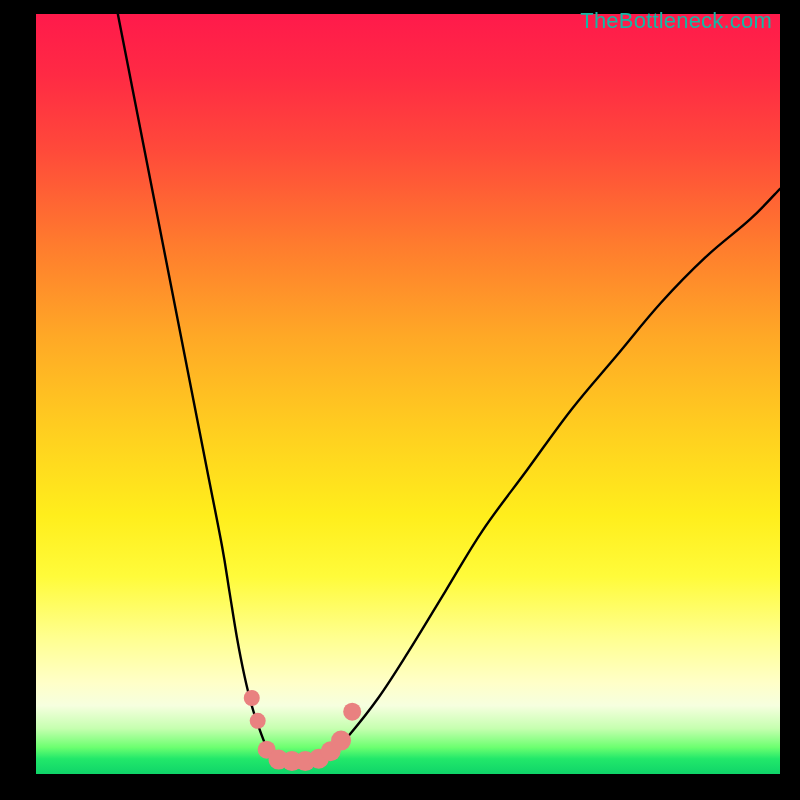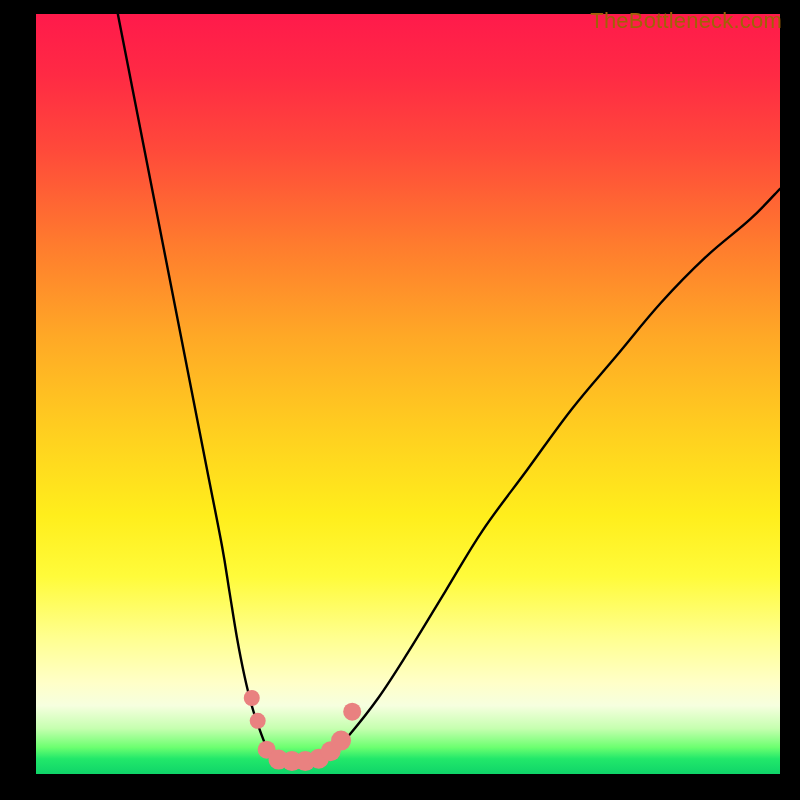--- a/index.html
+++ b/index.html
@@ -47,22 +47,22 @@
       #22e86a 98%,
       #0fd469 100%);
   }
   svg.overlay {
     position: absolute;
     inset: 0;
   }
   .watermark {
     position: absolute;
     top: 8px;
-    right: 18px;
-    color: #a16207;
+    right: 28px;
+    color: #14b8a6;
     font-size: 22px;
     letter-spacing: 0.2px;
     font-weight: 400;
     user-select: none;
   }
 </style>
 </head>
 <body>
 
 <div class="frame">

